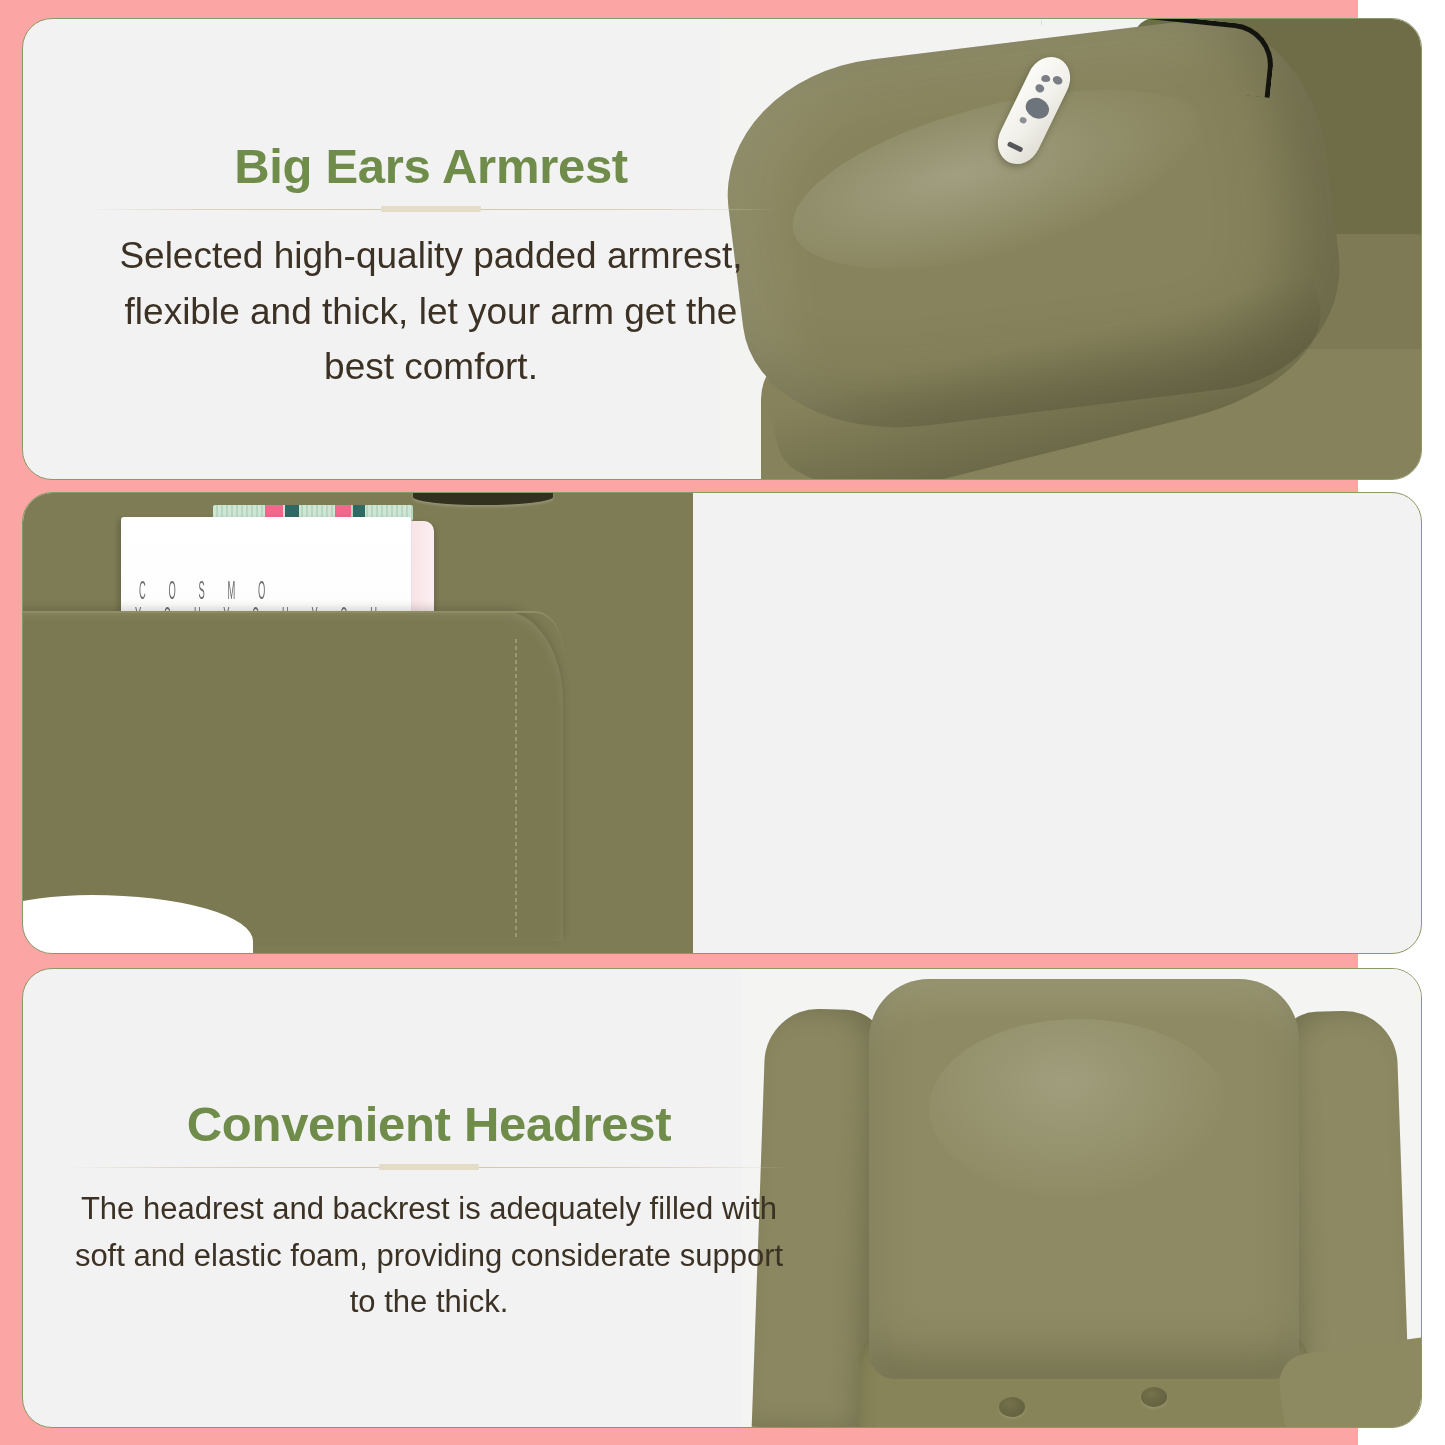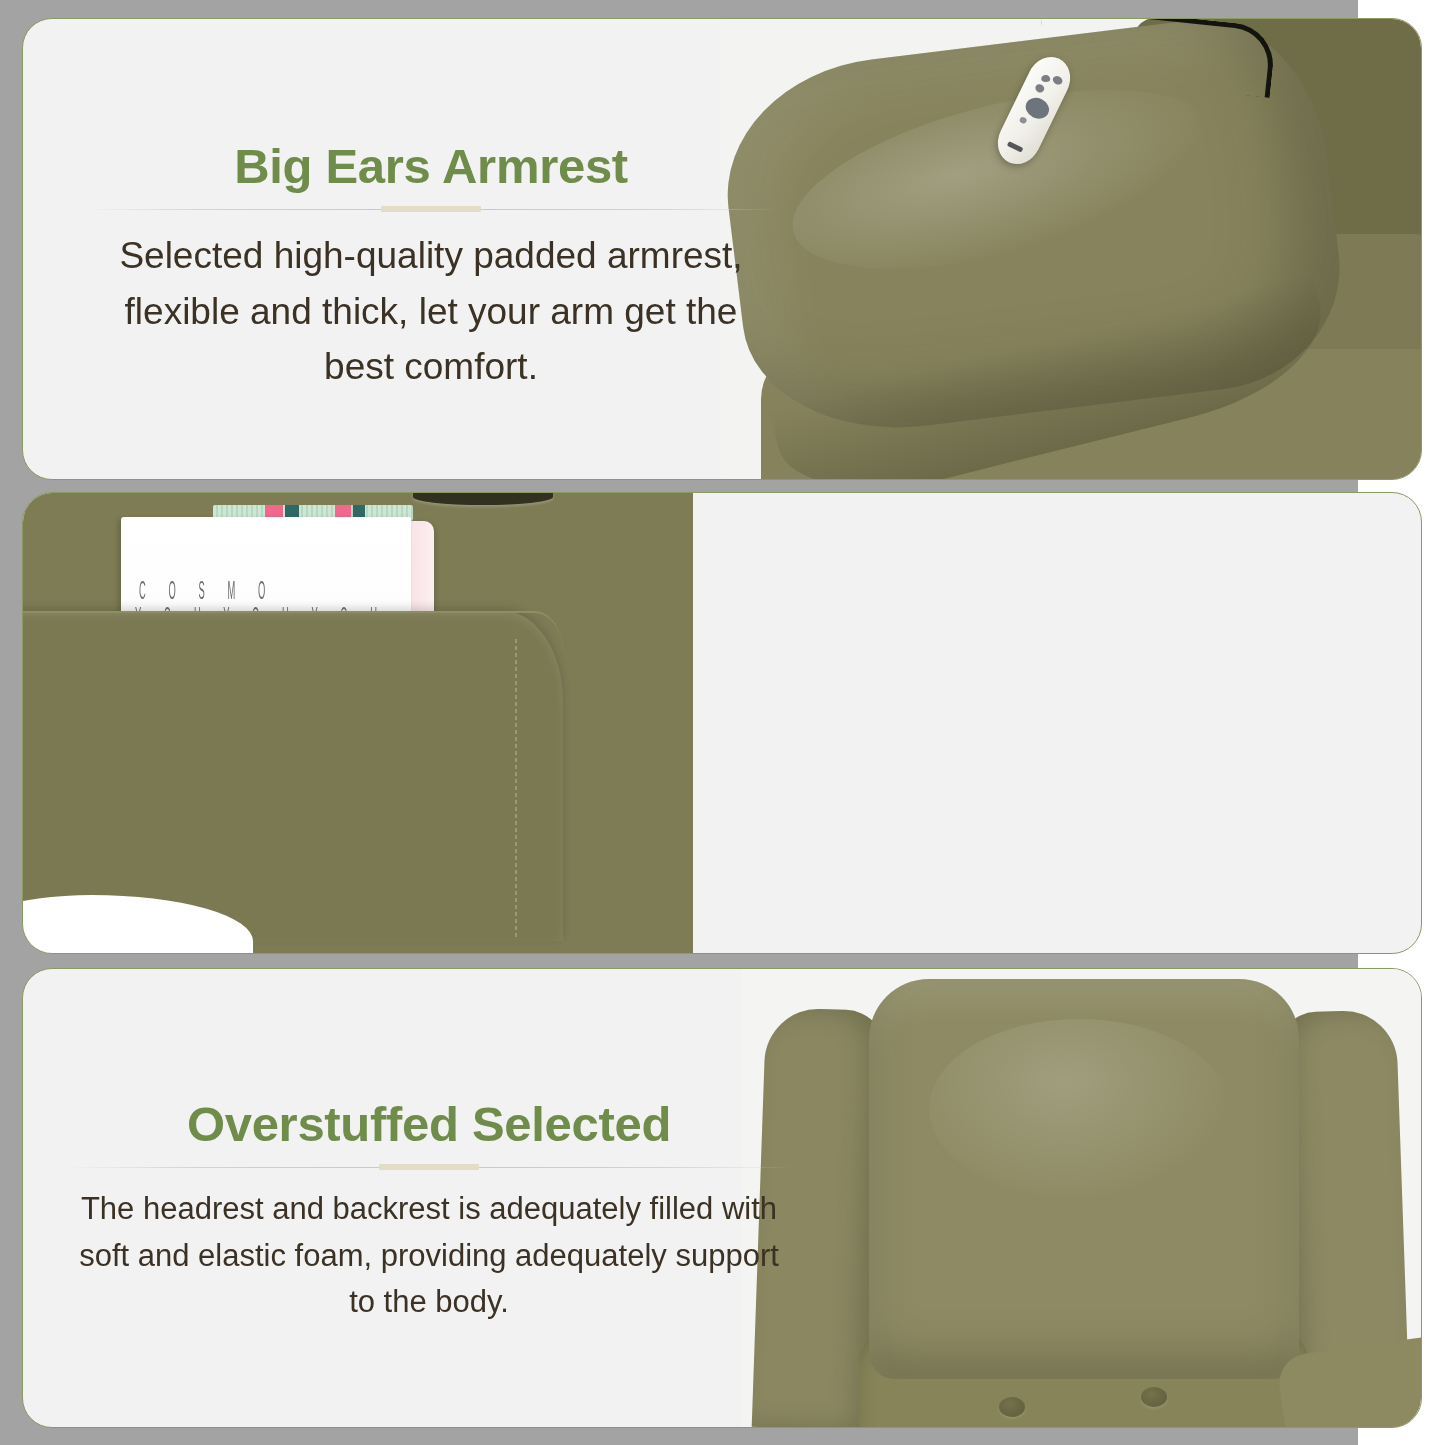--- a/index.html
+++ b/index.html
@@ -2,21 +2,21 @@
 <html><head>
 <meta charset="utf-8">
 <style>
   html,body{margin:0;padding:0;}
   body{
     width:1445px;height:1445px;
     background:#ffffff;
     font-family:"Liberation Sans", sans-serif;
     overflow:hidden;
   }
-  .page{position:relative;width:1358px;height:1445px;background:#a3a3a3;}
+  .page{position:relative;width:1358px;height:1445px;background:#fca5a5;}
 
   
   .panel{
     position:absolute;
     background:#f2f2f2;
     border:1.6px solid #8a9a63;
     border-radius:30px;
     overflow:hidden;
     box-sizing:border-box;
   }
@@ -353,22 +353,22 @@
       <div id="hr-back" class="corduroy-h"></div>
       <div id="hr-head" class="corduroy-h">
         <div id="hr-head-hl"></div>
       </div>
       <div class="tuft" id="tuft1"></div>
       <div class="tuft" id="tuft2"></div>
       <div id="hr-armr" class="corduroy-h"></div>
     </div>
 
     <div class="textblock" id="p3-text">
-      <div class="heading">Overstuffed Selected</div>
+      <div class="heading">Convenient Headrest</div>
       <div class="divider">
         <div class="thin"></div>
         <div class="thick"></div>
       </div>
-      <div class="body-copy">The headrest and backrest is adequately filled with soft and elastic foam, providing adequately support to the body.</div>
+      <div class="body-copy">The headrest and backrest is adequately filled with soft and elastic foam, providing considerate support to the thick.</div>
     </div>
   </div>
 
 </div>
 
 </body></html>

